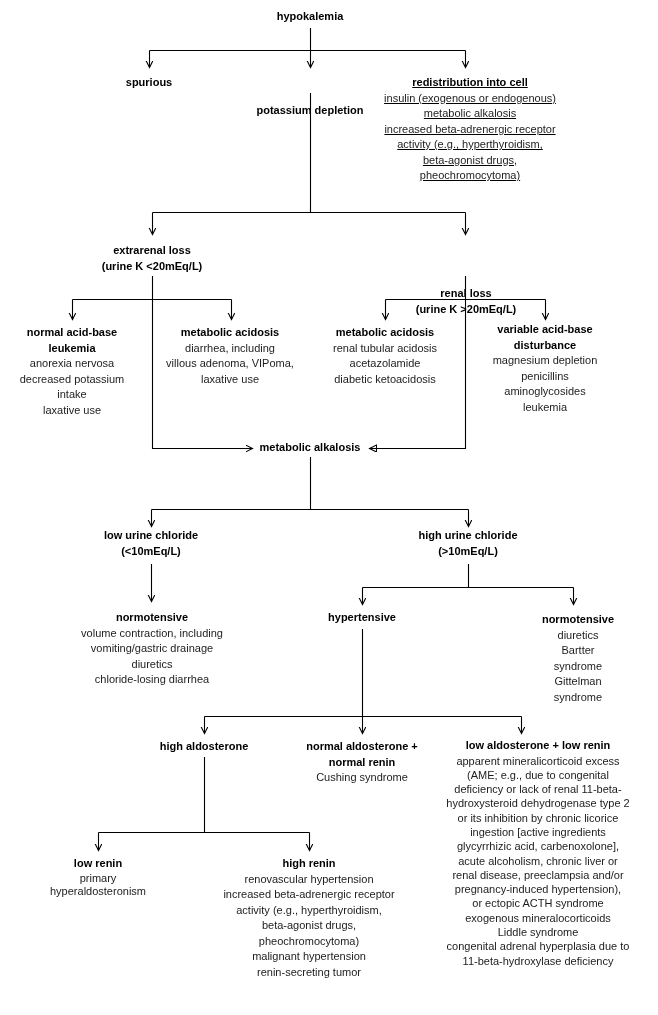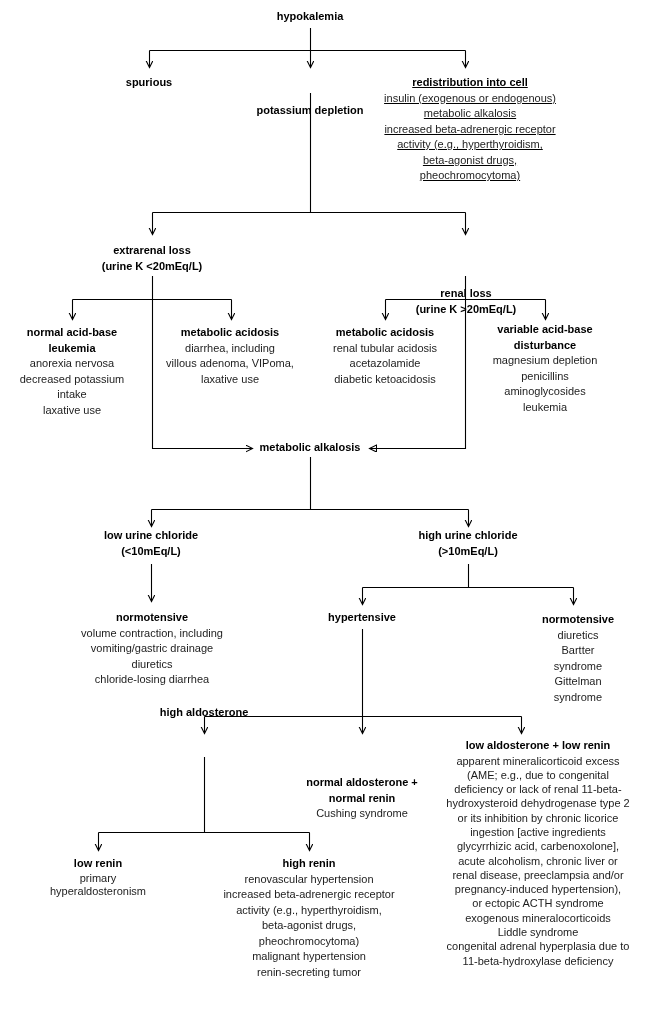--- a/index.html
+++ b/index.html
@@ -183,25 +183,25 @@
     <div class="t">hypertensive</div>
   </div>
 
   <div class="node" style="left:578px; top:612px;">
     <div class="t">normotensive</div>
     <div class="b">diuretics
 Bartter syndrome
 Gittelman syndrome</div>
   </div>
 
-  <div class="node" style="left:204px; top:705px;">
+  <div class="node" style="left:204px; top:739px;">
     <div class="t">high aldosterone</div>
   </div>
 
-  <div class="node" style="left:362px; top:739px;margin-top:36px;">
+  <div class="node" style="left:362px; top:739px;">
     <div class="t">normal aldosterone +
 normal renin</div>
     <div class="b">Cushing syndrome</div>
   </div>
 
   <div class="node tight" style="left:538px; top:738px; width:240px;">
     <div class="t">low aldosterone + low renin</div>
     <div class="b">apparent mineralicorticoid excess
 (AME; e.g., due to congenital
 deficiency or lack of renal 11-beta-

